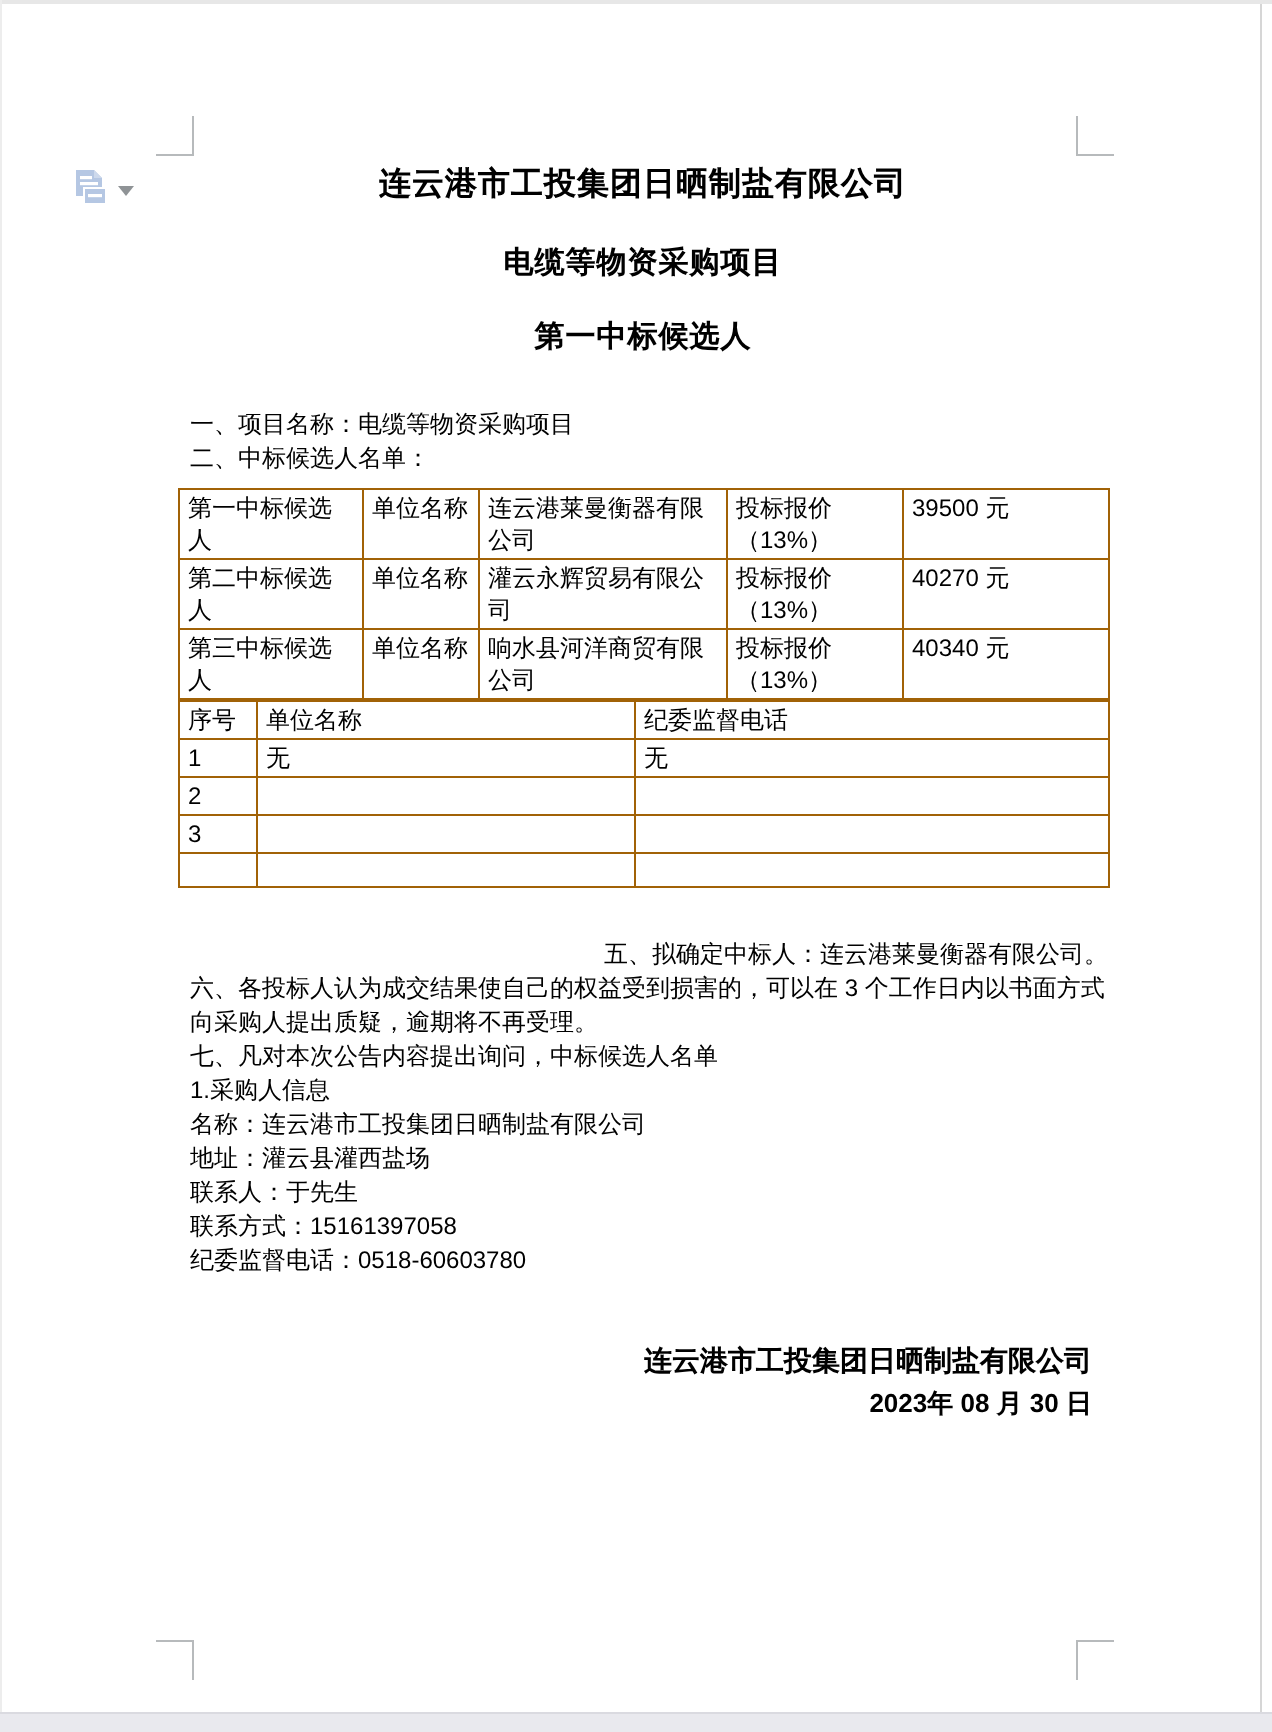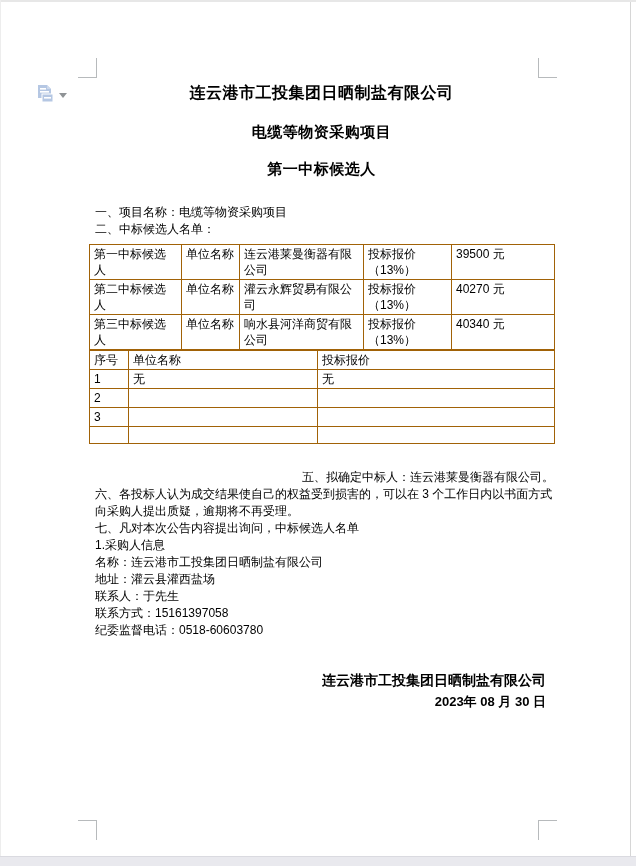--- a/index.html
+++ b/index.html
@@ -117,21 +117,21 @@
   <table class="tbl-invalid">
     <colgroup>
         <col class="i1">
         <col class="i2">
         <col class="i3">
       </colgroup>
     <tbody>
       <tr>
         <th>序号</th>
         <th>单位名称</th>
-        <th>投标报价</th>
+        <th>纪委监督电话</th>
       </tr>
       <tr>
         <td>1</td>
         <td>无</td>
         <td>无</td>
       </tr>
       <tr>
         <td>2</td>
         <td></td>
         <td></td>

